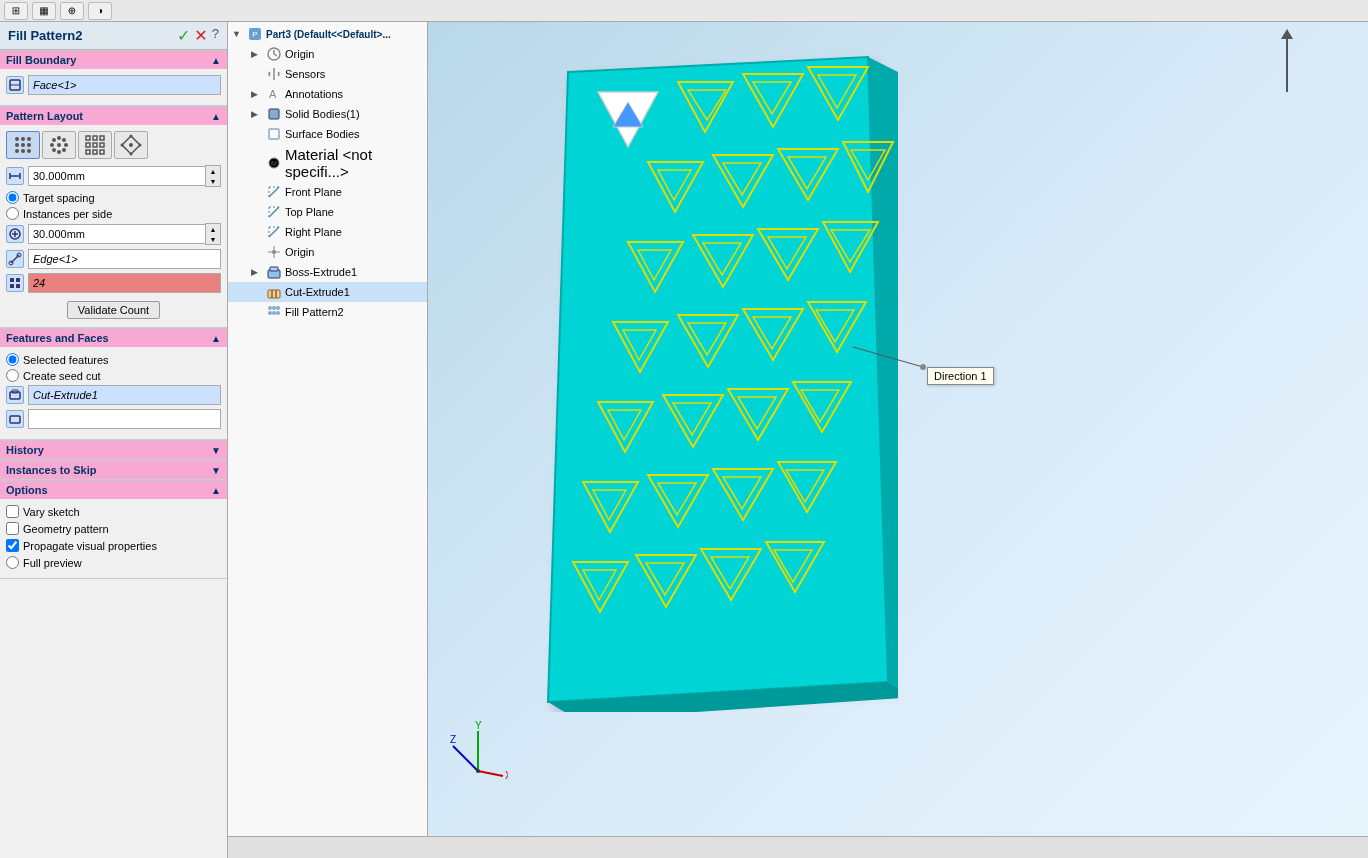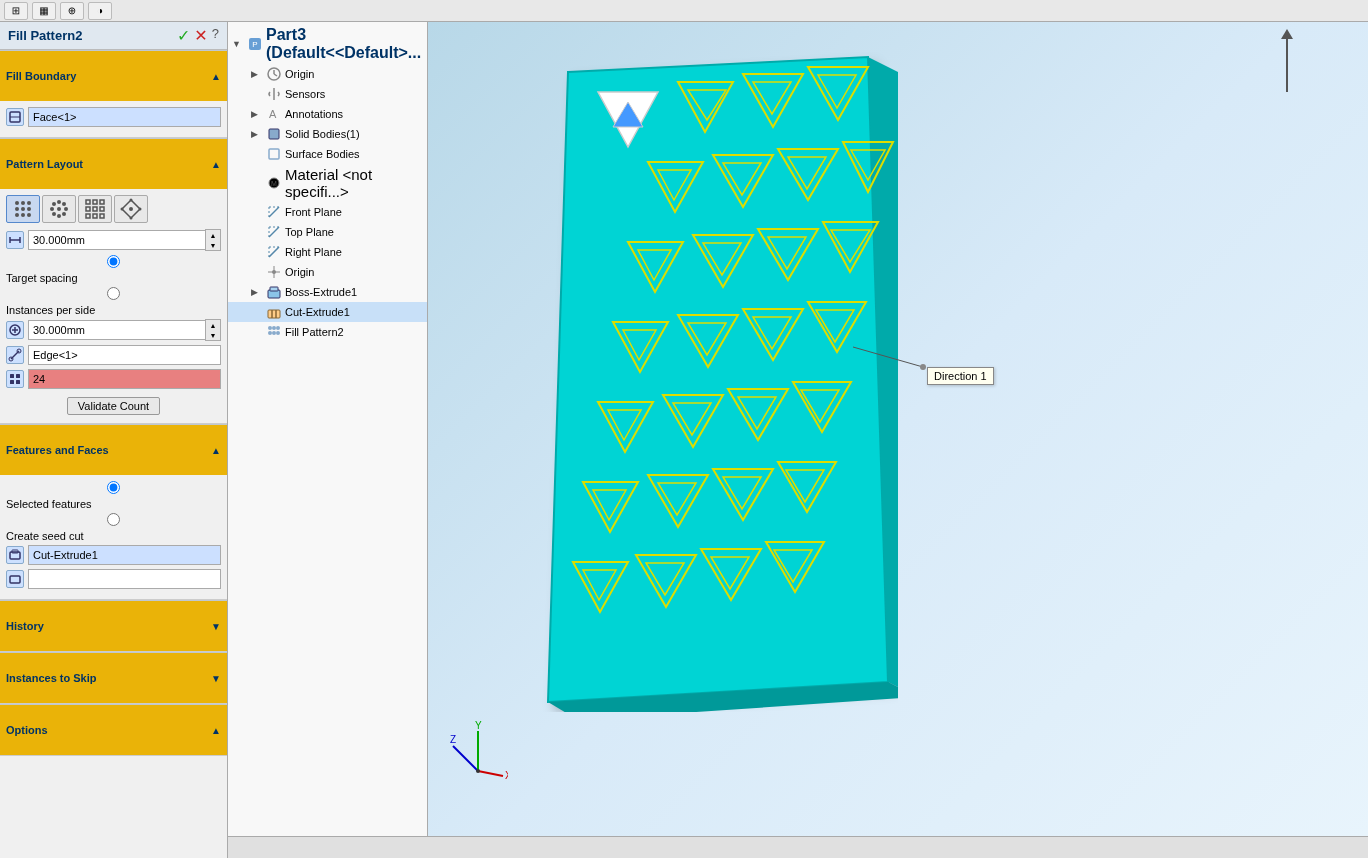--- a/index.html
+++ b/index.html
@@ -64,22 +64,22 @@
     }
     .cmd-ok { color: #22aa22; font-size: 16px; cursor: pointer; }
     .cmd-cancel { color: #cc2222; font-size: 16px; cursor: pointer; }
     .cmd-help { color: #555; font-size: 13px; cursor: pointer; }
 
     
     .section {
       border-bottom: 1px solid #ccc;
     }
     .section-header {
-      background: #eab308;
-      padding: 19px 6px;
+      background: #f9a8d4;
+      padding: 3px 6px;
       display: flex;
       align-items: center;
       justify-content: space-between;
       cursor: pointer;
       font-weight: bold;
       font-size: 11px;
       color: #003366;
       border-top: 1px solid #c0c8d0;
     }
     .section-header .arrow { font-size: 10px; }
@@ -102,20 +102,21 @@
       color: #336;
       flex-shrink: 0;
     }
     .input-field {
       flex: 1;
       height: 20px;
       border: 1px solid #aaa;
       background: #fff;
       padding: 1px 4px;
       font-size: 11px;
+      font-style: italic;
     }
     .input-field.blue-bg {
       background: #cce0ff;
     }
     .input-field.red-bg {
       background: #e88080;
       color: #000;
     }
     .spin-box {
       display: flex;
@@ -163,24 +164,24 @@
     }
     .pattern-btn.active {
       background: #c8d8f0;
       border-color: #5588cc;
     }
     .pattern-btn svg { width: 22px; height: 22px; }
 
     
     .radio-row {
       display: flex;
+      align-items: center;
       gap: 4px;
       margin-bottom: 3px;
       font-size: 11px;
-      flex-direction: column;
     }
     .radio-row input[type=radio] { margin: 0; }
 
     
     .check-row {
       display: flex;
       align-items: center;
       gap: 4px;
       margin-bottom: 4px;
       font-size: 11px;
@@ -508,38 +509,56 @@
         <span>Instances to Skip</span>
         <span class="arrow">▼</span>
       </div>
     </div>
 
     <div class="section">
       <div class="section-header">
         <span>Options</span>
         <span class="arrow">▲</span>
       </div>
+      <div class="section-body">
+        <div class="check-row">
+          <input type="checkbox" style="">
+          <label>Vary sketch</label>
+        </div>
+        <div class="check-row">
+          <input type="checkbox" style="">
+          <label>Geometry pattern</label>
+        </div>
+        <div class="check-row">
+          <input type="checkbox" checked="" style="">
+          <label>Propagate visual properties</label>
+        </div>
+        <div class="radio-row">
+          <input type="radio" name="preview_type" style="">
+          <label>Full preview</label>
+        </div>
+      </div>
     </div>
 
   </div>
 
   <div class="right-area">
     <div class="right-top">
 
       <div class="tree-panel">
 
         <div class="tree-item">
           <span class="tree-expand">▼</span>
           <span class="tree-icon">
             <svg width="16" height="16" viewBox="0 0 16 16">
                 <rect x="2" y="2" width="12" height="12" rx="2" fill="#4488cc" opacity="0.8"></rect>
                 <text x="8" y="11" text-anchor="middle" font-size="8" fill="white">P</text>
               </svg>
           </span>
-          <span style="font-size:16px; color:#003366; font-weight:bold;">Part3  (Default&lt;&lt;Default&gt;...</span>
+          <span style="font-size:10px; color:#003366; font-weight:bold;">Part3  (Default&lt;&lt;Default&gt;...</span>
         </div>
 
         <div class="tree-item">
           <span class="tree-indent"></span>
           <span class="tree-expand">▶</span>
           <span class="tree-icon">
             <svg width="16" height="16" viewBox="0 0 16 16">
                 <circle cx="8" cy="8" r="6" fill="none" stroke="#888" stroke-width="1.5"></circle>
                 <line x1="8" y1="4" x2="8" y2="8" stroke="#888" stroke-width="1.5"></line>
                 <line x1="8" y1="8" x2="11" y2="10" stroke="#888" stroke-width="1.5"></line>

